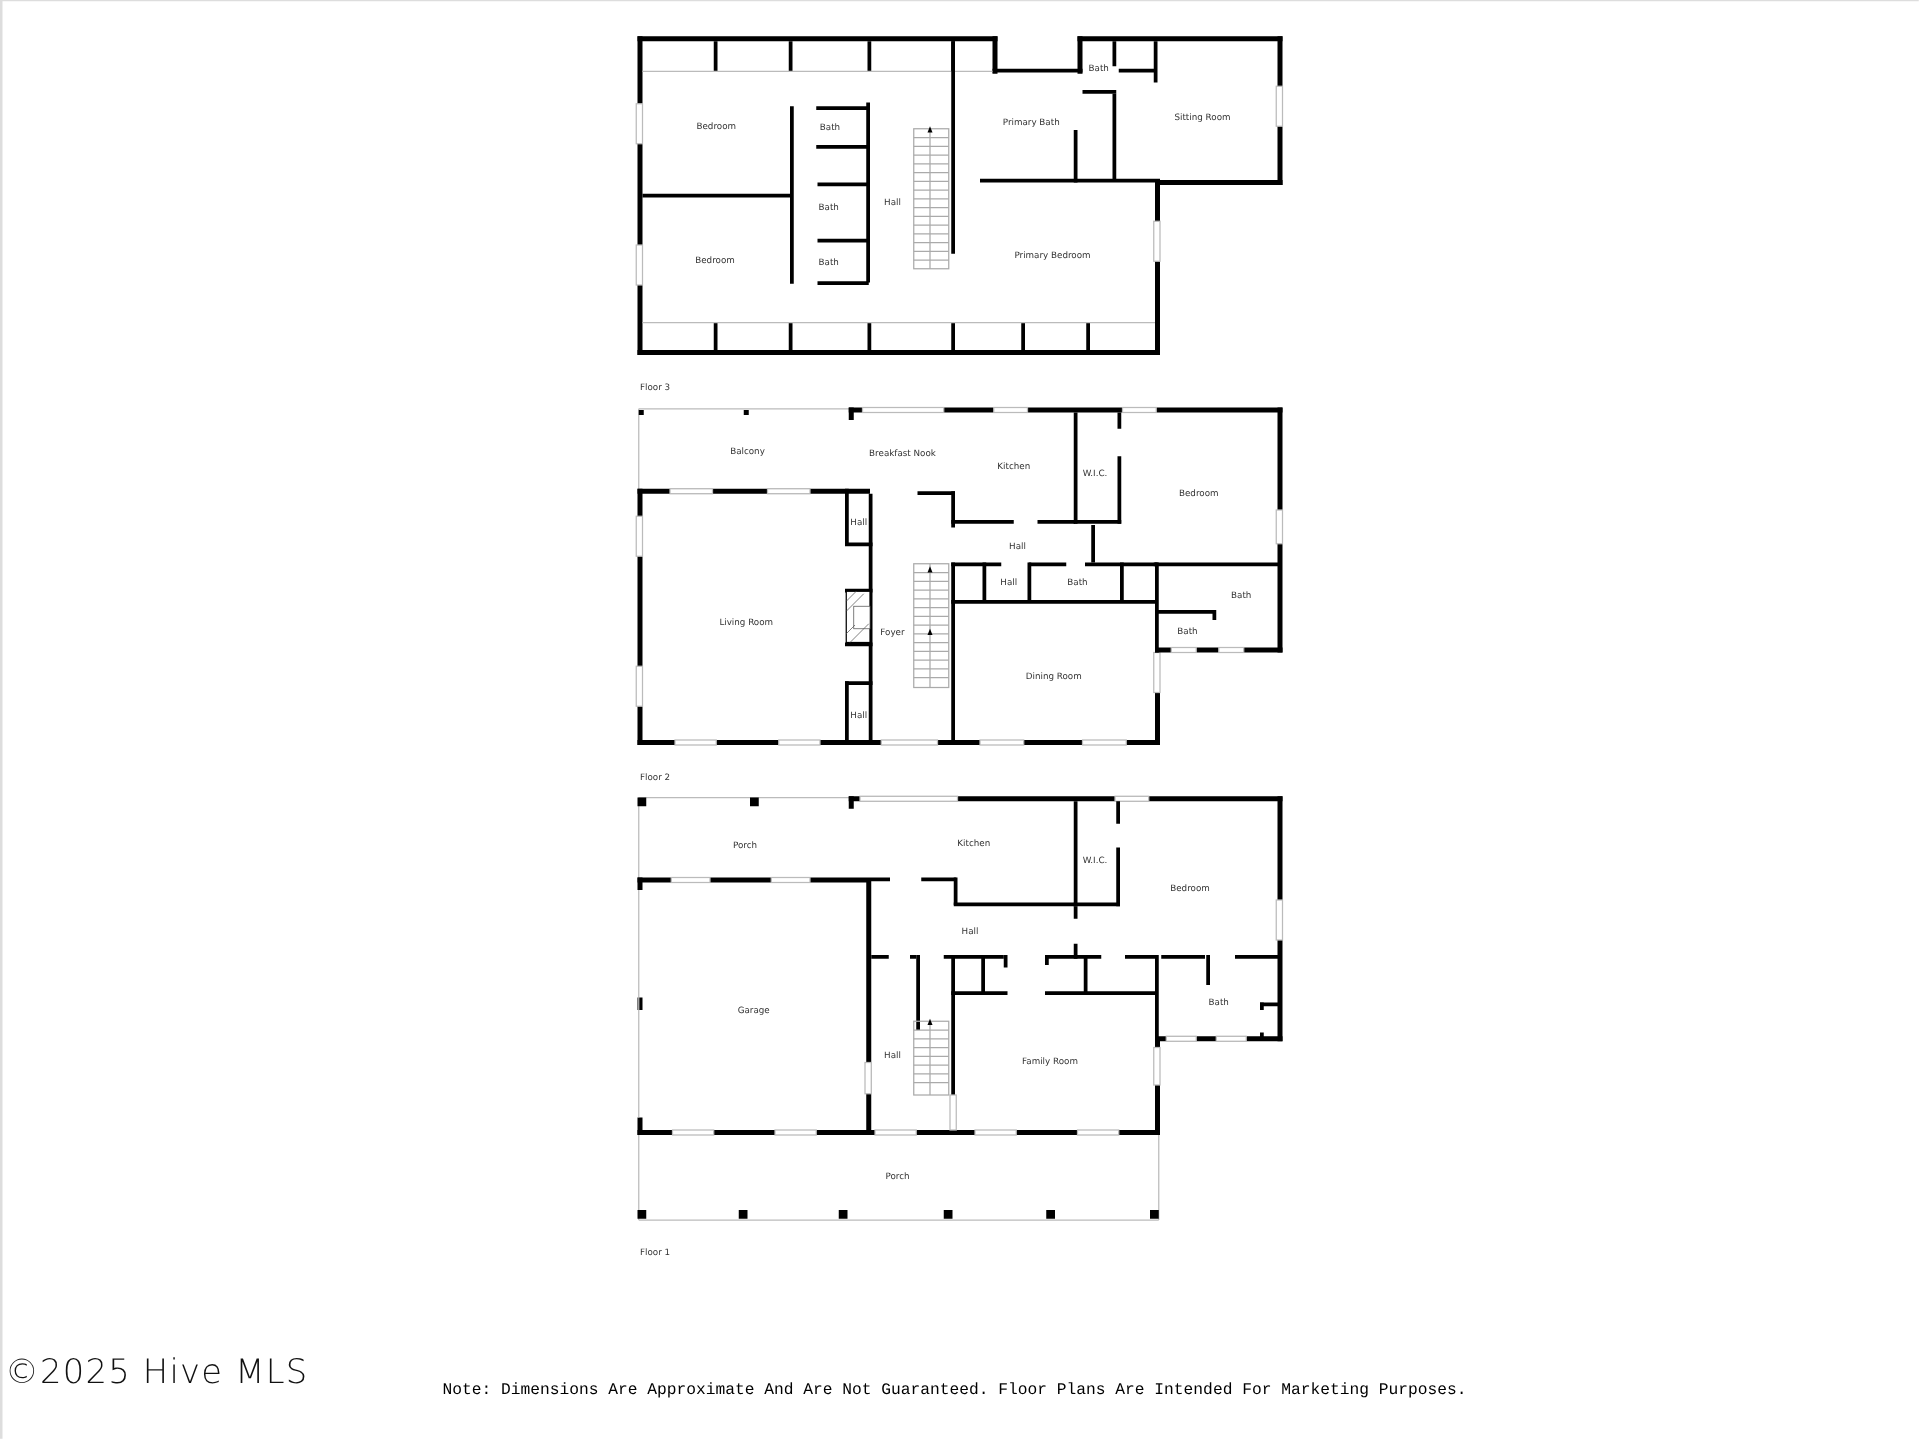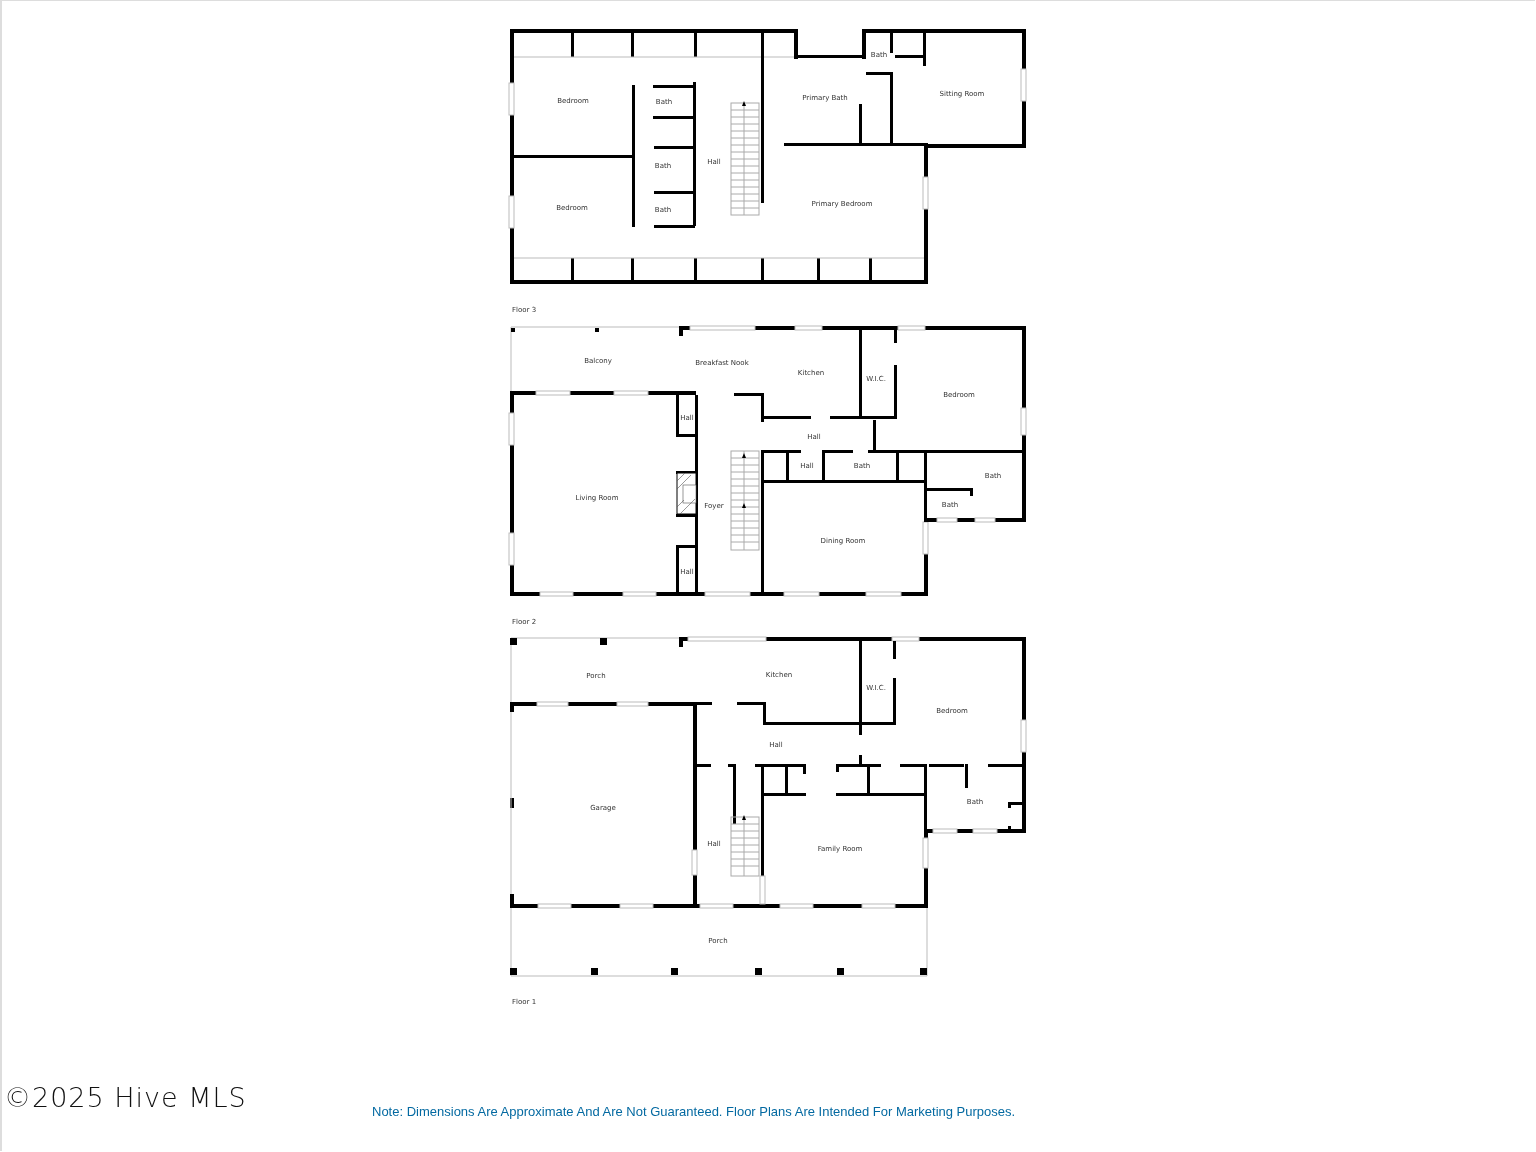--- a/index.html
+++ b/index.html
@@ -6,21 +6,21 @@
   body{width:1536px;height:1152px;position:relative;overflow:hidden;font-family:"DejaVu Sans",sans-serif;}
   .frame{position:absolute;left:0;top:0;width:1535px;height:1151px;border-left:2px solid #ddd;border-top:1px solid #ddd;box-sizing:border-box;}
   svg{position:absolute;left:0;top:0;}
   .w{fill:#000;}
   .win{fill:#fff;stroke:#bbb;stroke-width:1;}
   .thin{fill:none;stroke:#bbb;stroke-width:1;}
   .stair{fill:none;stroke:#aaa;stroke-width:1;}
   .lbl{font-family:"DejaVu Sans",sans-serif;font-size:7px;fill:#333;text-anchor:middle;}
   .flbl{font-family:"DejaVu Sans",sans-serif;font-size:7px;fill:#333;}
   .copyright{position:absolute;left:4px;top:1082px;font-family:"DejaVu Sans",sans-serif;font-size:27px;font-weight:200;color:#111;letter-spacing:1px;}
-  .note{position:absolute;left:372px;top:1104px;font-family:Liberation Sans, sans-serif;font-size:13px;color:#0369a1;}
+  .note{position:absolute;left:354px;top:1104px;font-family:Liberation Mono, monospace;font-size:13px;color:#000000;}
 </style>
 </head>
 <body>
 
 <div class="frame"></div>
 
 <svg width="1536" height="1152" viewBox="0 0 1536 1152">
 
   <g>
 

